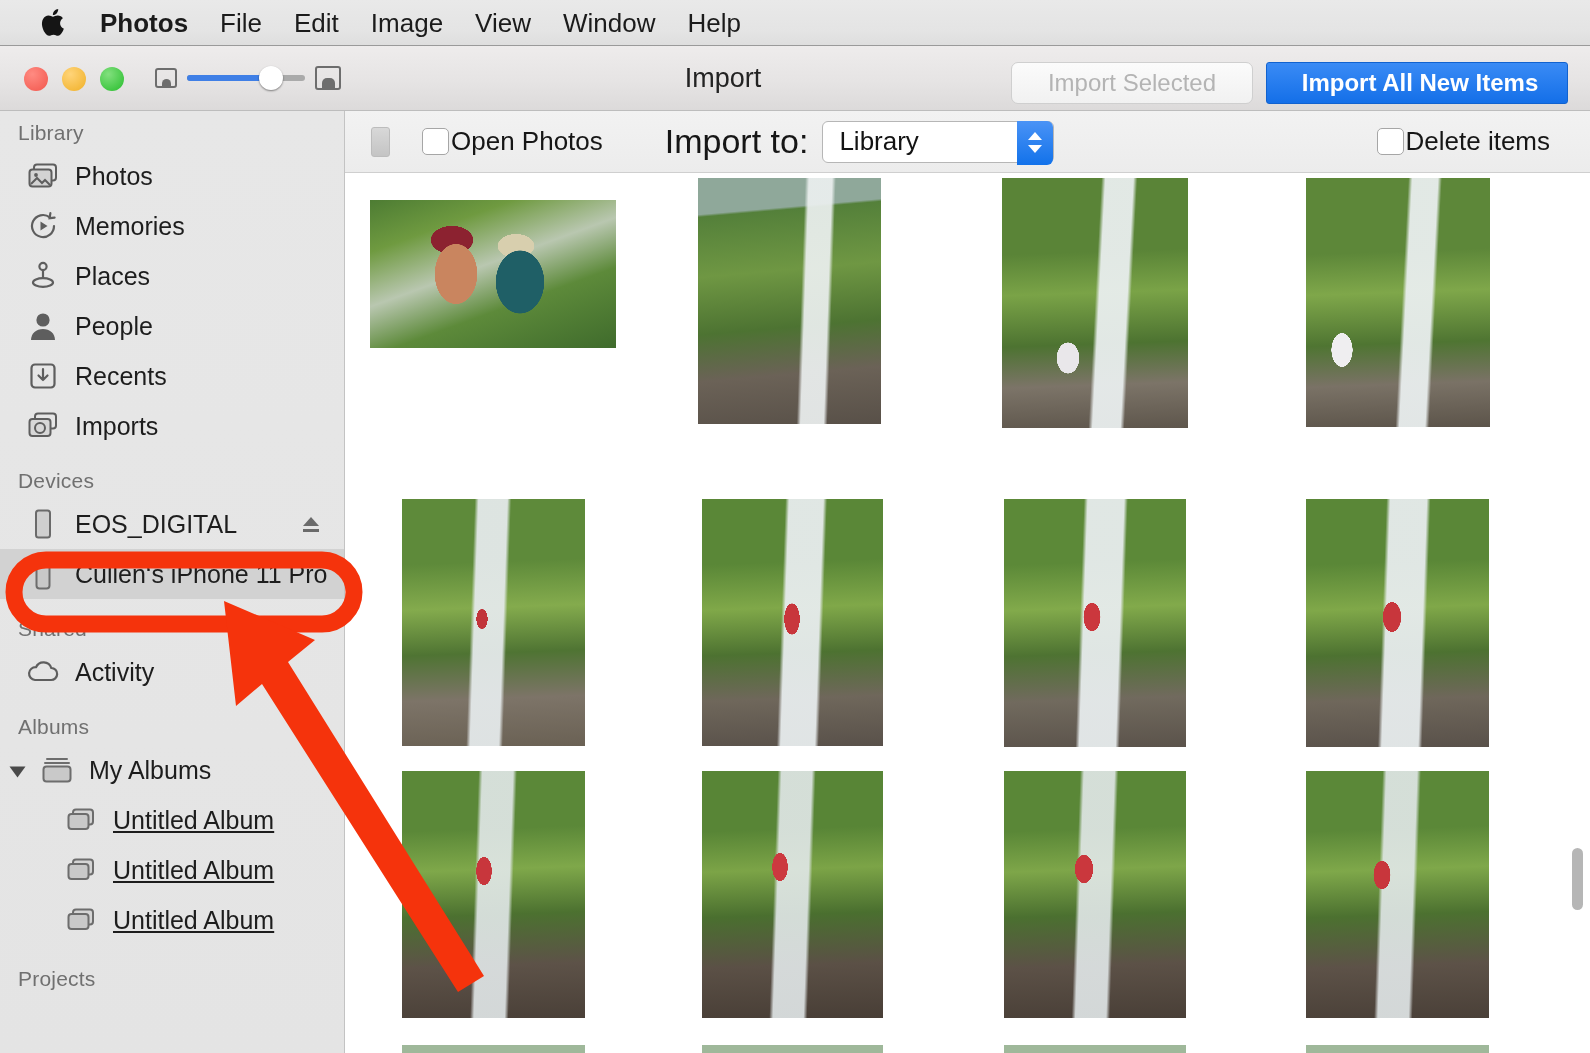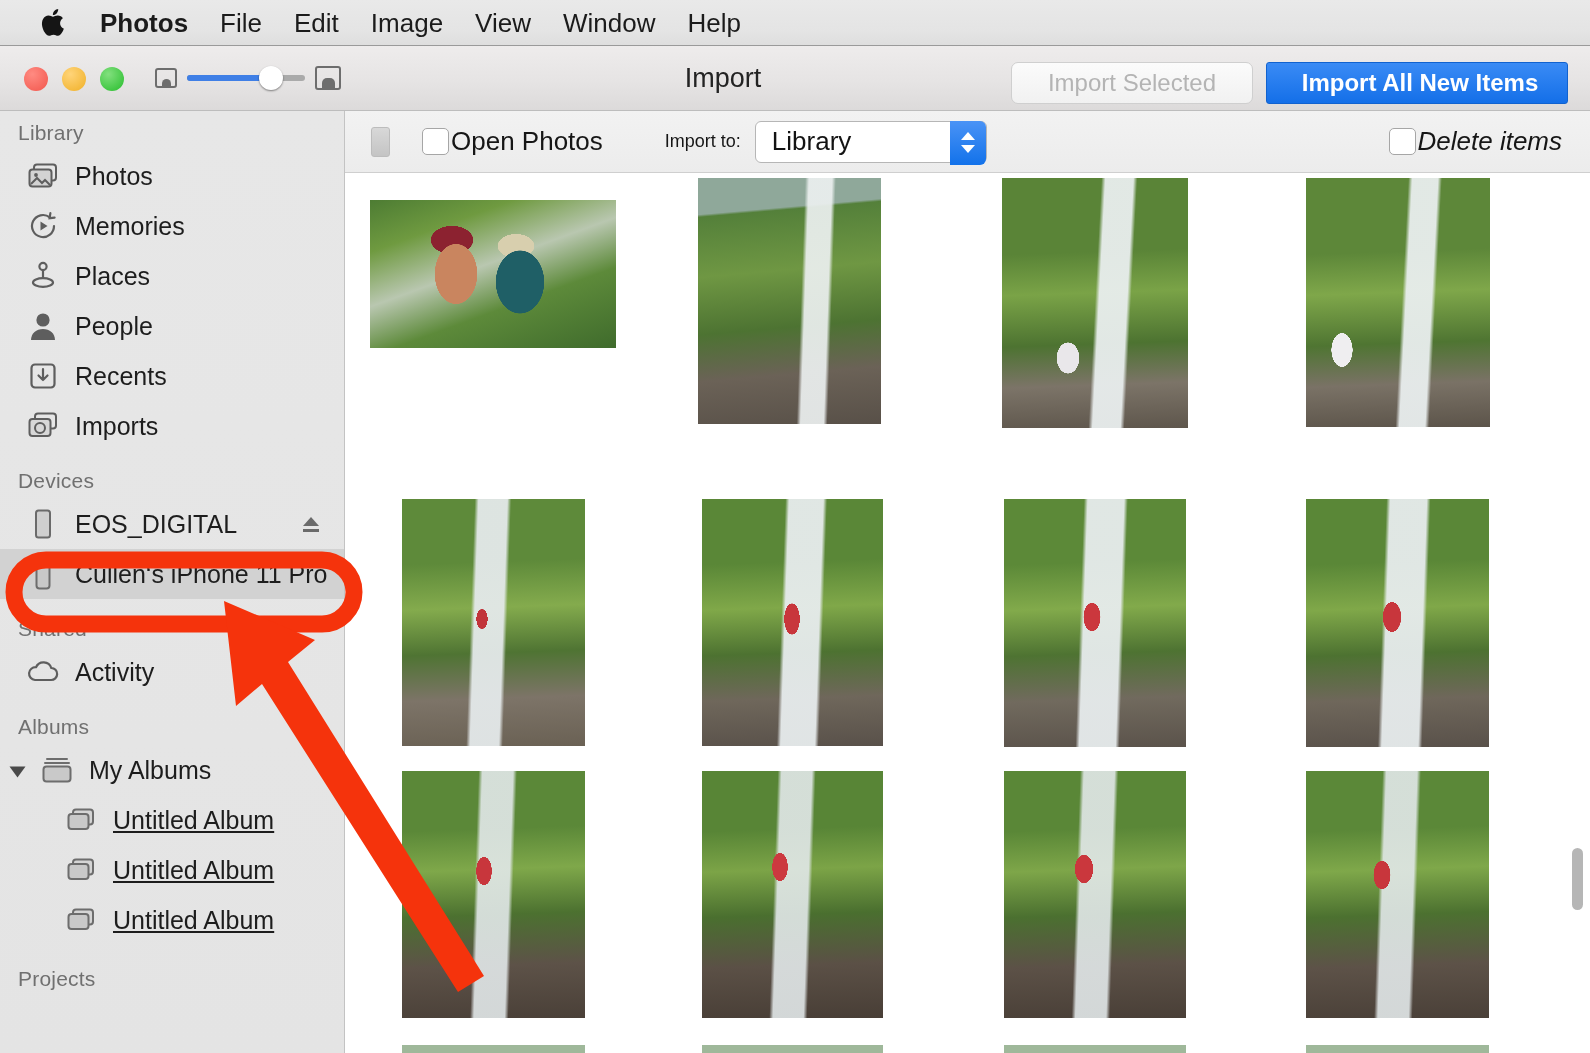--- a/index.html
+++ b/index.html
@@ -103,21 +103,21 @@
   }
   .dev-mini {
     margin-left: 26px; width: 19px; height: 30px; border-radius: 3px;
     background: linear-gradient(180deg,#d8d8d8,#c4c4c4); border: 1px solid #bcbcbc;
   }
   .cbx {
     width: 27px; height: 27px; border-radius: 5px; background: #fff;
     border: 1px solid #a6a6a6; box-shadow: inset 0 1px 0 #fff; flex:none;
   }
   .cb-wrap { display:flex; align-items:center; gap: 2px; font-size: 26px; color:#161616; }
-  .import-to-label { font-size: 18px; color:#161616; margin-left: 62px; white-space:nowrap; }
+  .import-to-label { font-size: 34px; color:#161616; margin-left: 62px; white-space:nowrap; }
   .popup {
     position: relative; margin-left: 14px; width: 232px; height: 42px;
     background: #fff; border: 1px solid #b6b6b6; border-radius: 6px;
     display:flex; align-items:center; padding-left: 16px;
     font-size: 26px; color:#131313;
   }
   .popup-arrows {
     position:absolute; right: 0; top: -1px; width: 36px; height: 44px;
     background: linear-gradient(180deg,#4a93f6,#1272ea); border-radius: 0 6px 6px 0;
     display:flex; flex-direction:column; align-items:center; justify-content:center; gap: 5px;
@@ -347,21 +347,21 @@
         <span>Open Photos</span>
       </div>
       <div class="import-to-label">Import to:</div>
       <div class="popup">
         <span>Library</span>
         <span class="popup-arrows">
           <span class="chev up"></span>
             <span class="chev dn"></span>
         </span>
       </div>
-      <div class="cb-wrap" style="margin-left:auto; margin-right:28px;font-style:italic;">
+      <div class="cb-wrap" style="margin-left:auto; margin-right:40px;">
         <span class="cbx"></span>
         <span>Delete items</span>
       </div>
     </div>
 
     <div class="grid-area">
 
       <div class="thumb" style="left:24px;top:27px;width:246px;height:148px;
         background-image:
           radial-gradient(ellipse 34px 48px at 86px 74px, #c9855f 0 62%, transparent 63%),

